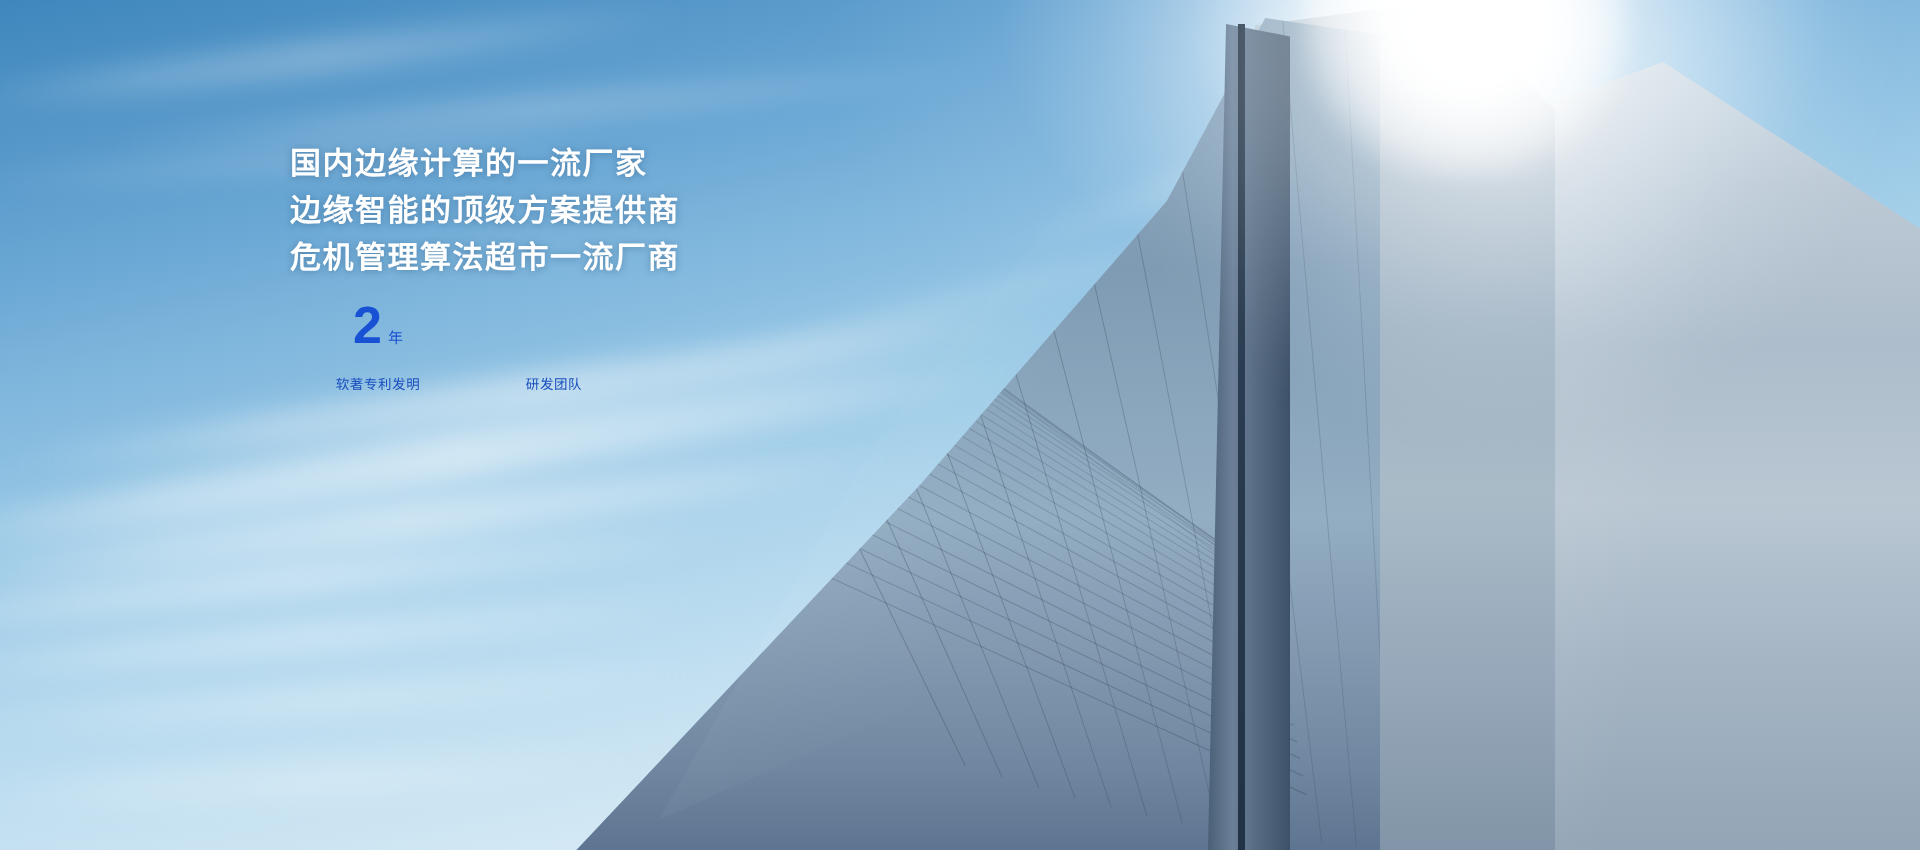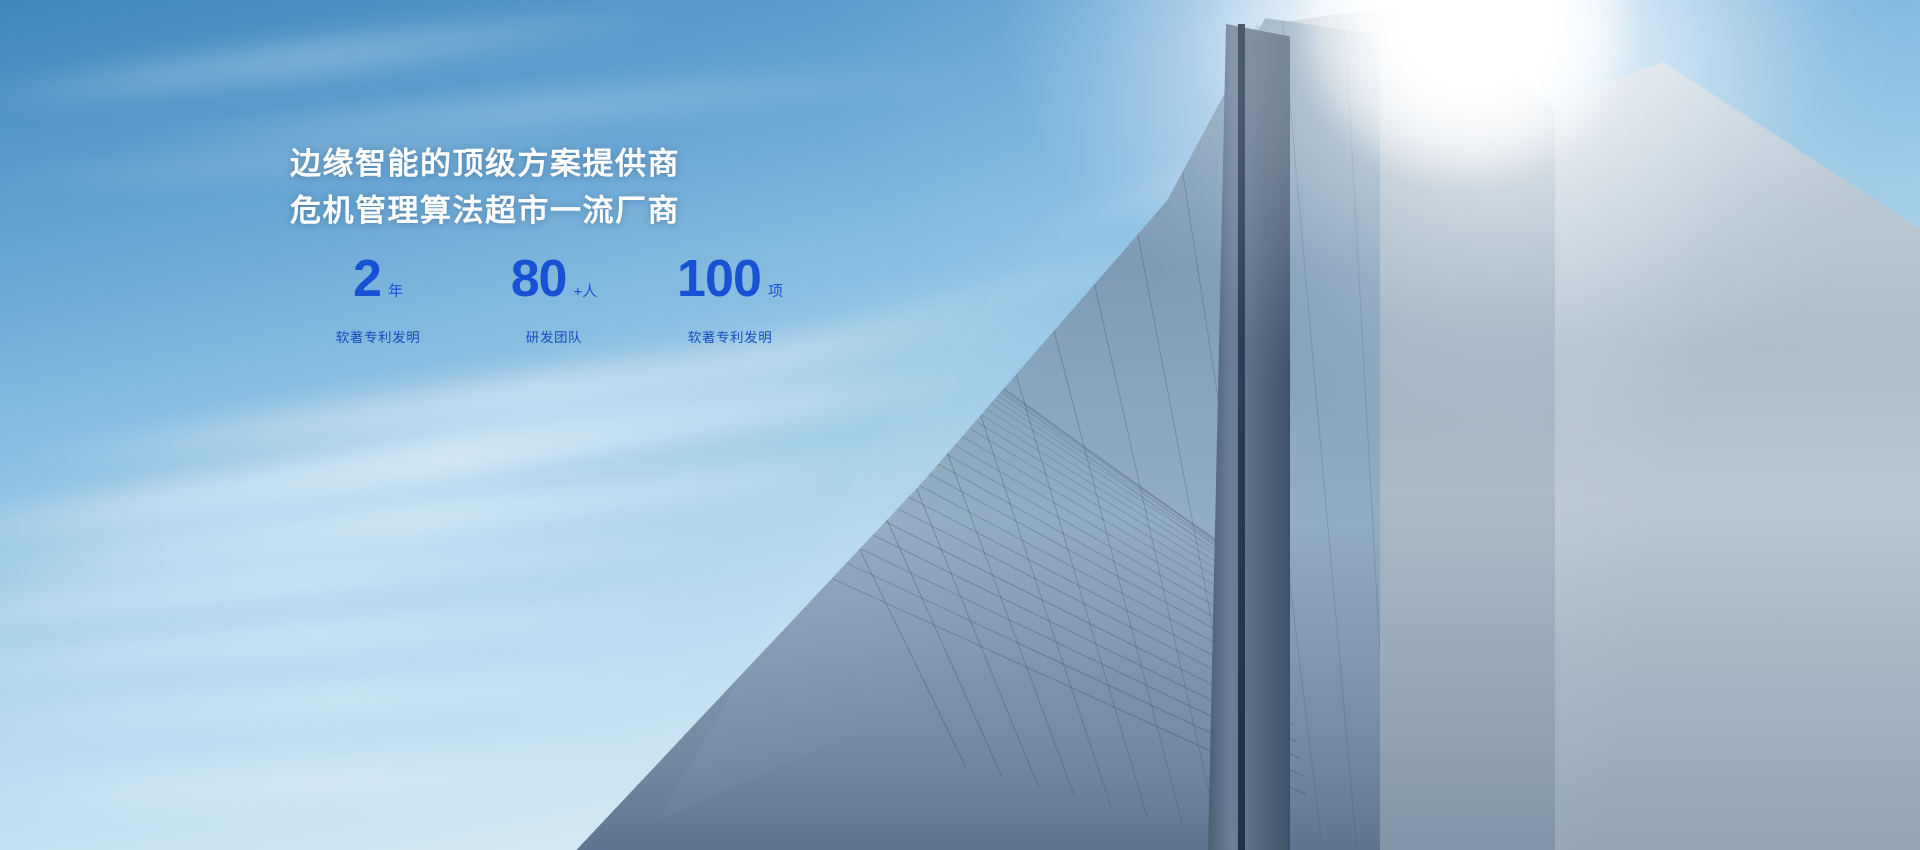--- a/index.html
+++ b/index.html
@@ -226,45 +226,35 @@
     <div class="spine"></div>
     <div class="sheen"></div>
   </div>
 
   <div class="sun-bloom"></div>
   <div class="sun-core"></div>
 
   <div class="content">
 
     <div class="headline">
+      <span class="headline-line">国内边缘计算的一流厂家</span>
       <span class="headline-line">边缘智能的顶级方案提供商</span>
       <span class="headline-line">危机管理算法超市一流厂商</span>
     </div>
 
     <div class="stats">
 
       <div class="stat">
         <div class="stat-value-row">
           <span class="stat-number">2</span>
           <span class="stat-unit">年</span>
         </div>
         <div class="stat-label">软著专利发明</div>
       </div>
 
       <div class="stat">
-        <div class="stat-value-row">
-          <span class="stat-number">80</span>
-          <span class="stat-unit">+人</span>
-        </div>
         <div class="stat-label">研发团队</div>
       </div>
 
-      <div class="stat">
-        <div class="stat-value-row">
-          <span class="stat-number">100</span>
-          <span class="stat-unit">项</span>
-        </div>
-        <div class="stat-label">软著专利发明</div>
-      </div>
 
     </div>
   </div>
 </div>
 
 </body></html>

